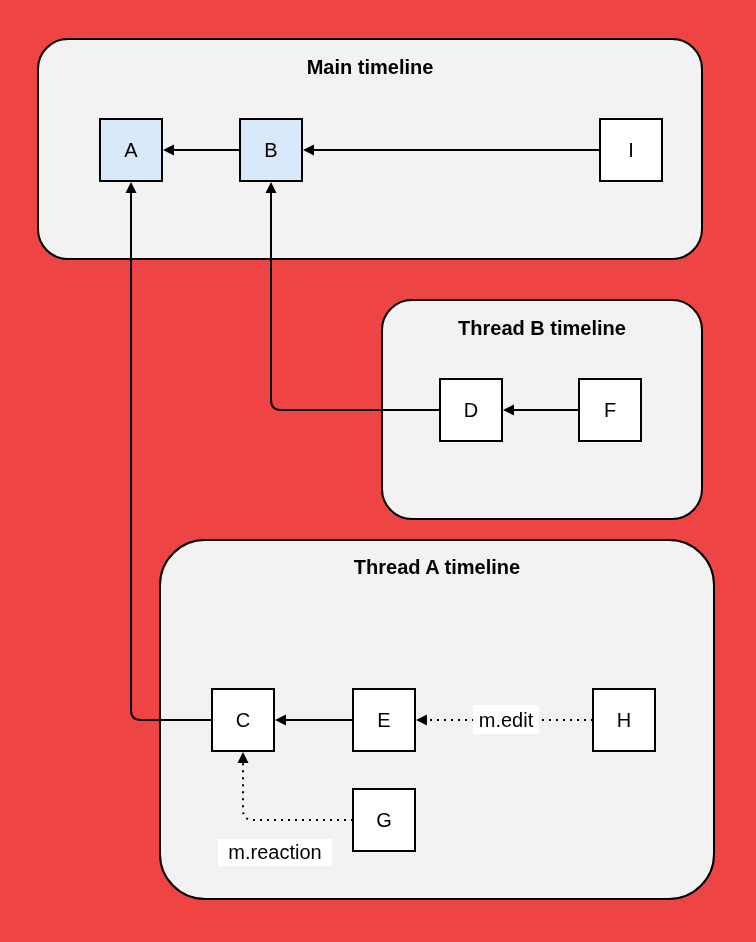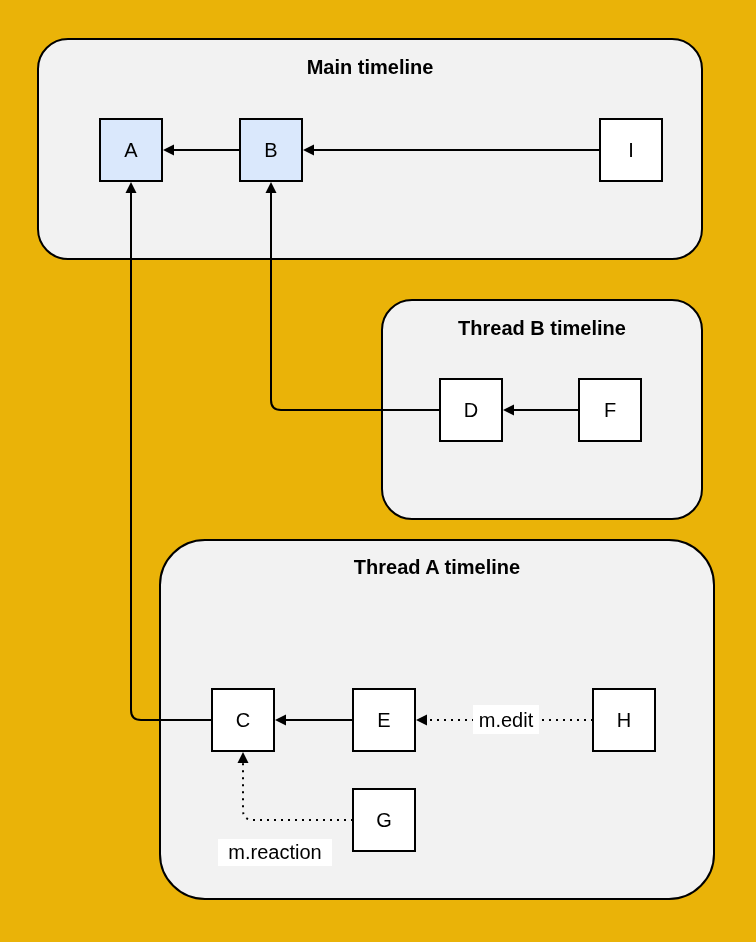--- a/index.html
+++ b/index.html
@@ -7,21 +7,21 @@
     padding: 0;
     background: #ffffff;
     width: 756px;
     height: 942px;
     overflow: hidden;
   }
   #canvas {
     position: relative;
     width: 756px;
     height: 942px;
-    background: #eab308;
+    background: #ef4444;
   }
   svg { display: block; }
   .container-box {
     stroke: #000000;
     stroke-width: 2;
   }
   .node-box {
     stroke: #000000;
     stroke-width: 2;
   }

